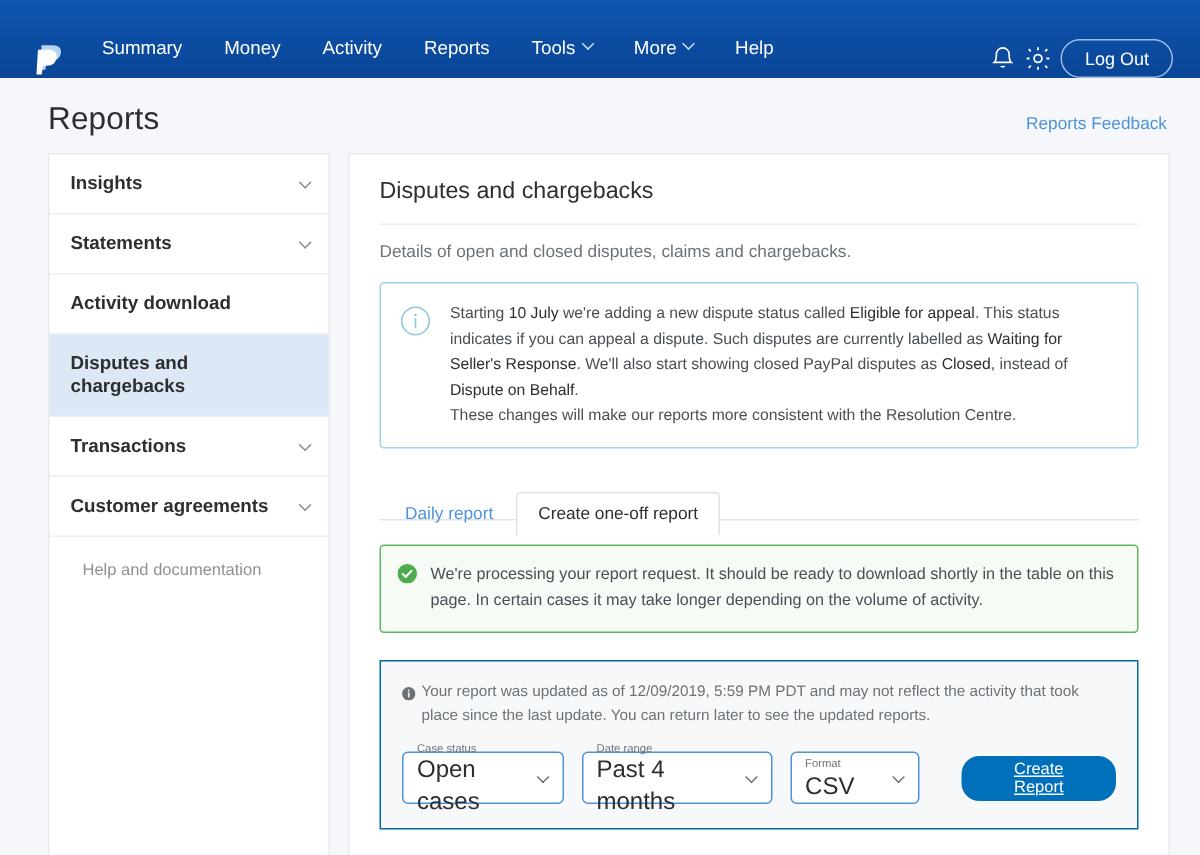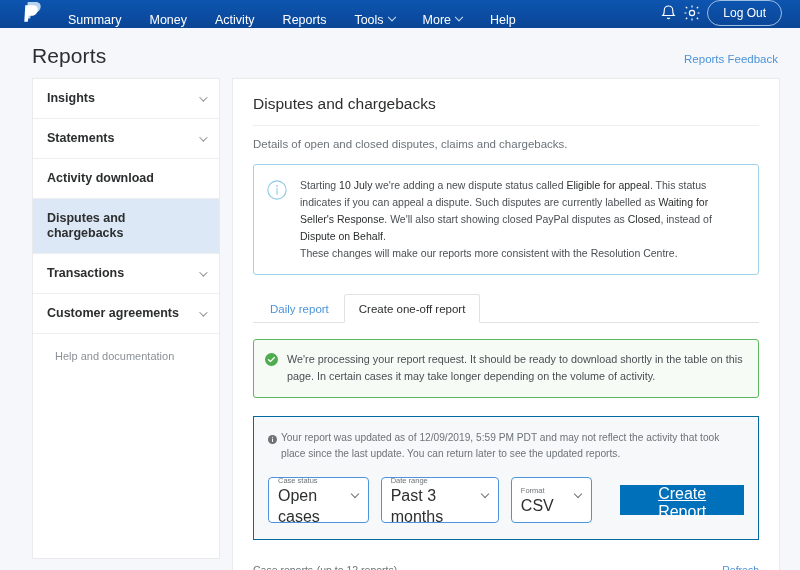--- a/index.html
+++ b/index.html
@@ -7,25 +7,25 @@
     margin: 0; padding: 0;
     width: 800px; height: 570px;
     overflow: hidden;
     background: #f5f7fa;
     font-family: "Liberation Sans", sans-serif;
     -webkit-font-smoothing: antialiased;
   }
 
   
   .topnav {
-    height: 28px;
+    height: 52px;
     background: #0c4ca3;
     background: linear-gradient(180deg,#0d55b0 0%,#0a4596 100%);
     display: flex;
-    align-items: flex-start;
+    align-items: flex-end;
     padding: 0 18px 0 22px;
     position: relative;
   }
   .pp-logo { width: 22px; height: 24px; flex: 0 0 auto; margin-right: 24px; }
   .nav-items { display: flex; align-items: center; gap: 0px; }
   .nav-item {
     color: #ffffff;
     font-size: 12.5px;
     padding: 0 14px;
     line-height: 40px;
@@ -165,21 +165,21 @@
     border-bottom: 1px solid #e0e3e6;
     padding-left: 2px;
   }
   .tab {
     font-size: 11.5px;
     padding: 8px 14px 7px 14px;
     cursor: pointer;
     color: #4d93d9;
     border: 1px solid transparent;
     position: relative;
-    top: 1px;
+    top: 11px;
   }
   .tab.active {
     color: #2c2e2f;
     background: #fff;
     border: 1px solid #e0e3e6;
     border-bottom-color: #fff;
     border-radius: 3px 3px 0 0;
   }
 
   
@@ -214,21 +214,21 @@
     display: flex;
     align-items: center;
     gap: 12px;
     margin-top: 14px;
   }
   .select-box {
     position: relative;
     background: #fff;
     border: 1px solid #4d93d9;
     border-radius: 4px;
-    height: 46px;
+    height: 35px;
     padding: 4px 26px 0 9px;
     cursor: pointer;
     display: flex;
     flex-direction: column;
     justify-content: center;
   }
   .sb-case { width: 110px; }
   .sb-date { width: 130px; }
   .sb-fmt  { width: 88px; }
   .sel-label { font-size: 7.5px; color: #6c7378; line-height: 1.1; }
@@ -238,23 +238,23 @@
     right: 10px; top: 13px;
     width: 6px; height: 6px;
     border-right: 1.3px solid #6c7378;
     border-bottom: 1.3px solid #6c7378;
     transform: rotate(45deg);
   }
   .create-btn {
     margin-left: 16px;
     background: #0070ba;
     color: #fff;
-    font-size: 16px;
+    font-size: 11px;
     border: none;
-    border-radius: 0;
+    border-radius: 12px;
     height: 30px;
     padding: 0 18px;
     cursor: pointer;
     text-decoration: underline;
     font-family: "Liberation Sans", sans-serif;
   }
 
   
   .table-head {
     display: flex;
@@ -402,21 +402,21 @@
 
         <div class="controls">
           <div class="select-box sb-case">
             <div class="sel-label">Case status</div>
             <div class="sel-value">Open cases</div>
             <i class="sel-chev"></i>
           </div>
 
           <div class="select-box sb-date">
             <div class="sel-label">Date range</div>
-            <div class="sel-value">Past 3 months</div>
+            <div class="sel-value">Past 4 months</div>
             <i class="sel-chev"></i>
           </div>
 
           <div class="select-box sb-fmt">
             <div class="sel-label">Format</div>
             <div class="sel-value">CSV</div>
             <i class="sel-chev"></i>
           </div>
 
           <button class="create-btn">Create Report</button>

